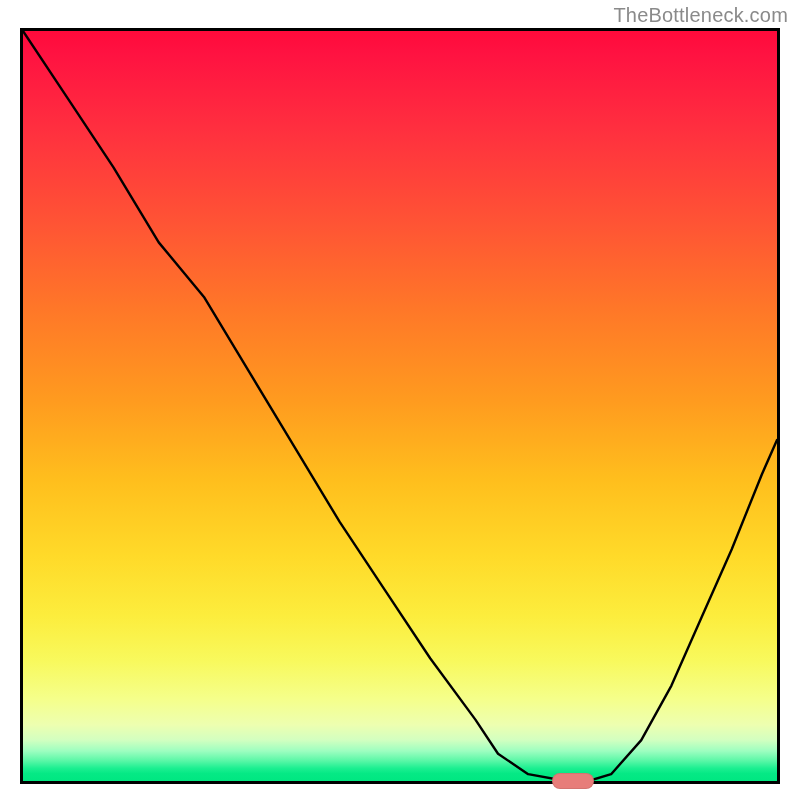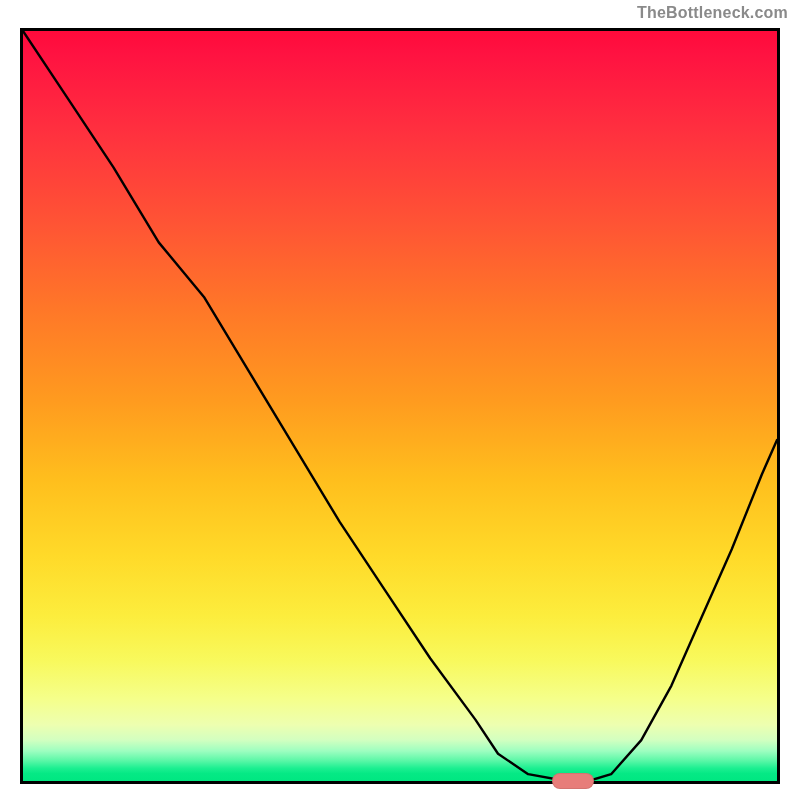--- a/index.html
+++ b/index.html
@@ -14,22 +14,22 @@
 .frame {
   position: relative;
   width: 800px;
   height: 800px;
 }
 .watermark {
   position: absolute;
   top: 4px;
   right: 12px;
   color: #8a8a8a;
-  font-size: 16px;
-  font-weight: 700;
+  font-size: 20px;
+  font-weight: 400;
   letter-spacing: 0.2px;
   z-index: 30;
 }
 .plot-outer {
   position: absolute;
   left: 20px;
   top: 28px;
   width: 760px;
   height: 756px;
   border: 3px solid #000000;

